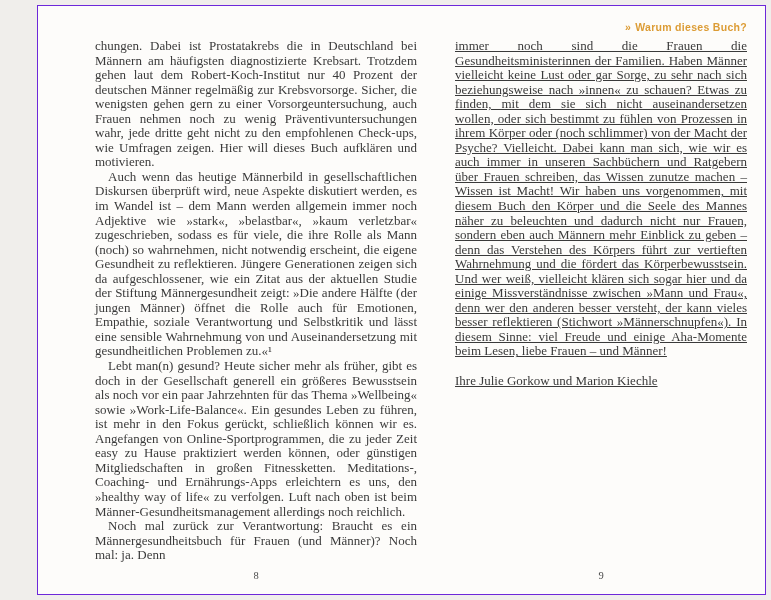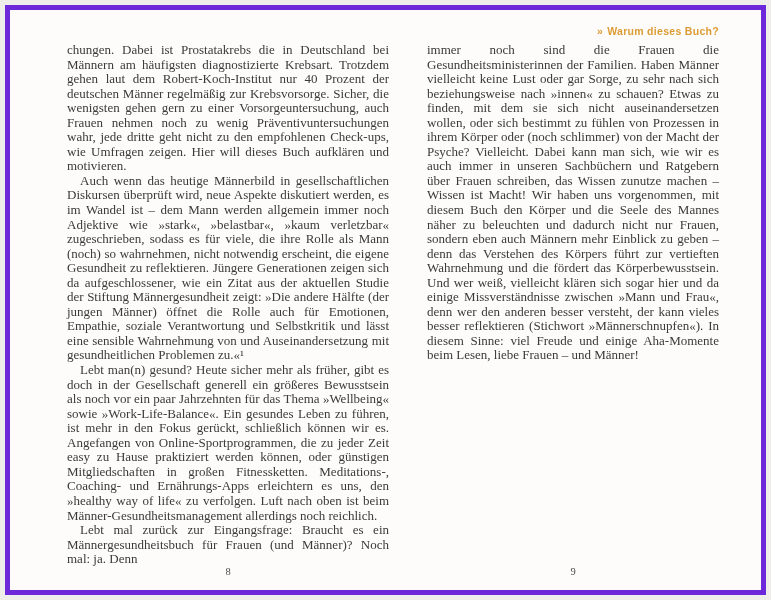--- a/index.html
+++ b/index.html
@@ -8,22 +8,23 @@
     width: 771px;
     height: 600px;
     overflow: hidden;
     background: #f0eeeb;
     font-family: "Liberation Serif", "DejaVu Serif", serif;
   }
   .book {
     position: absolute;
     inset: 5px;
     background: #fdfcfa;
-    border: 5px solid #6d28d9;
+    border: 1px solid #6d28d9;
     box-sizing: border-box;
+    margin-left: 32px;
   }
   .running-header {
     position: absolute;
     top: 15px;
     left: 417px;
     width: 292px;
     text-align: right;
     font-size: 10.5px;
     letter-spacing: 0.3px;
     color: #dc9c35;
@@ -35,21 +36,21 @@
     position: absolute;
     top: 33px;
     text-align: justify;
     font-size: 13px;
     line-height: 14.55px;
     color: #3a3a3a;
     hyphens: auto;
     -webkit-hyphens: auto;
   }
   .page-left  { left: 57px;  width: 322px; }
-  .page-right { left: 417px; width: 292px; }
+  .page-right { left: 417px; width: 292px; text-decoration: underline; }
   .page p { margin: 0; }
   .page p.indent { text-indent: 13px; }
   .signature { margin-top: 14.55px !important; }
   .pagenum {
     position: absolute;
     bottom: 13px;
     width: 40px;
     text-align: center;
     font-size: 10.5px;
     color: #4a4a4a;
@@ -63,23 +64,24 @@
 <div class="book">
 
   <div class="running-header">
     <span class="marker">»</span><span>Warum dieses Buch?</span>
   </div>
 
   <div class="page page-left" lang="de">
     <p>chungen. Dabei ist Prostatakrebs die in Deutschland bei Männern am häufigsten diagnostizierte Krebsart. Trotzdem gehen laut dem Robert-Koch-Institut nur 40 Prozent der deutschen Männer regelmäßig zur Krebsvorsorge. Sicher, die wenigsten gehen gern zu einer Vorsorgeuntersuchung, auch Frauen nehmen noch zu wenig Präventivuntersuchungen wahr, jede dritte geht nicht zu den empfohlenen Check-ups, wie Umfragen zeigen. Hier will dieses Buch aufklären und motivieren.</p>
     <p class="indent">Auch wenn das heutige Männerbild in gesellschaftlichen Diskursen überprüft wird, neue Aspekte diskutiert werden, es im Wandel ist – dem Mann werden allgemein immer noch Adjektive wie »stark«, »belastbar«, »kaum verletzbar« zugeschrieben, sodass es für viele, die ihre Rolle als Mann (noch) so wahrnehmen, nicht notwendig erscheint, die eigene Gesundheit zu reflektieren. Jüngere Generationen zeigen sich da aufgeschlossener, wie ein Zitat aus der aktuellen Studie der Stiftung Männergesundheit zeigt: »Die andere Hälfte (der jungen Männer) öffnet die Rolle auch für Emotionen, Empathie, soziale Verantwortung und Selbstkritik und lässt eine sensible Wahrnehmung von und Auseinandersetzung mit gesundheitlichen Problemen zu.«¹</p>
     <p class="indent">Lebt man(n) gesund? Heute sicher mehr als früher, gibt es doch in der Gesellschaft generell ein größeres Bewusstsein als noch vor ein paar Jahrzehnten für das Thema »Wellbeing« sowie »Work-Life-Balance«. Ein gesundes Leben zu führen, ist mehr in den Fokus gerückt, schließlich können wir es. Angefangen von Online-Sportprogrammen, die zu jeder Zeit easy zu Hause praktiziert werden können, oder günstigen Mitgliedschaften in großen Fitnessketten. Meditations-, Coaching- und Ernährungs-Apps erleichtern es uns, den »healthy way of life« zu verfolgen. Luft nach oben ist beim Männer-Gesundheitsmanagement allerdings noch reichlich.</p>
-    <p class="indent">Lebt mal zurück zur Eingangsfrage: Braucht es ein Männergesundheitsbuch für Frauen (und Männer)? Noch mal: ja. Denn</p>
+    <p class="indent">Noch mal zurück zur Verantwortung: Braucht es ein Männergesundheitsbuch für Frauen (und Männer)? Noch mal: ja. Denn</p>
   </div>
 
   <div class="page page-right" lang="de">
     <p>immer noch sind die Frauen die Gesundheitsministerinnen der Familien. Haben Männer vielleicht keine Lust oder gar Sorge, zu sehr nach sich beziehungsweise nach »innen« zu schauen? Etwas zu finden, mit dem sie sich nicht auseinandersetzen wollen, oder sich bestimmt zu fühlen von Prozessen in ihrem Körper oder (noch schlimmer) von der Macht der Psyche? Vielleicht. Dabei kann man sich, wie wir es auch immer in unseren Sachbüchern und Ratgebern über Frauen schreiben, das Wissen zunutze machen – Wissen ist Macht! Wir haben uns vorgenommen, mit diesem Buch den Körper und die Seele des Mannes näher zu beleuchten und dadurch nicht nur Frauen, sondern eben auch Männern mehr Einblick zu geben – denn das Verstehen des Körpers führt zur vertieften Wahrnehmung und die fördert das Körperbewusstsein. Und wer weiß, vielleicht klären sich sogar hier und da einige Missverständnisse zwischen »Mann und Frau«, denn wer den anderen besser versteht, der kann vieles besser reflektieren (Stichwort »Männerschnupfen«). In diesem Sinne: viel Freude und einige Aha-Momente beim Lesen, liebe Frauen – und Männer!</p>
+    <p class="signature">Ihre Julie Gorkow und Marion Kiechle</p>
   </div>
 
   <div class="pagenum num-left">8</div>
   <div class="pagenum num-right">9</div>
 
 </div>
 
 </body></html>

